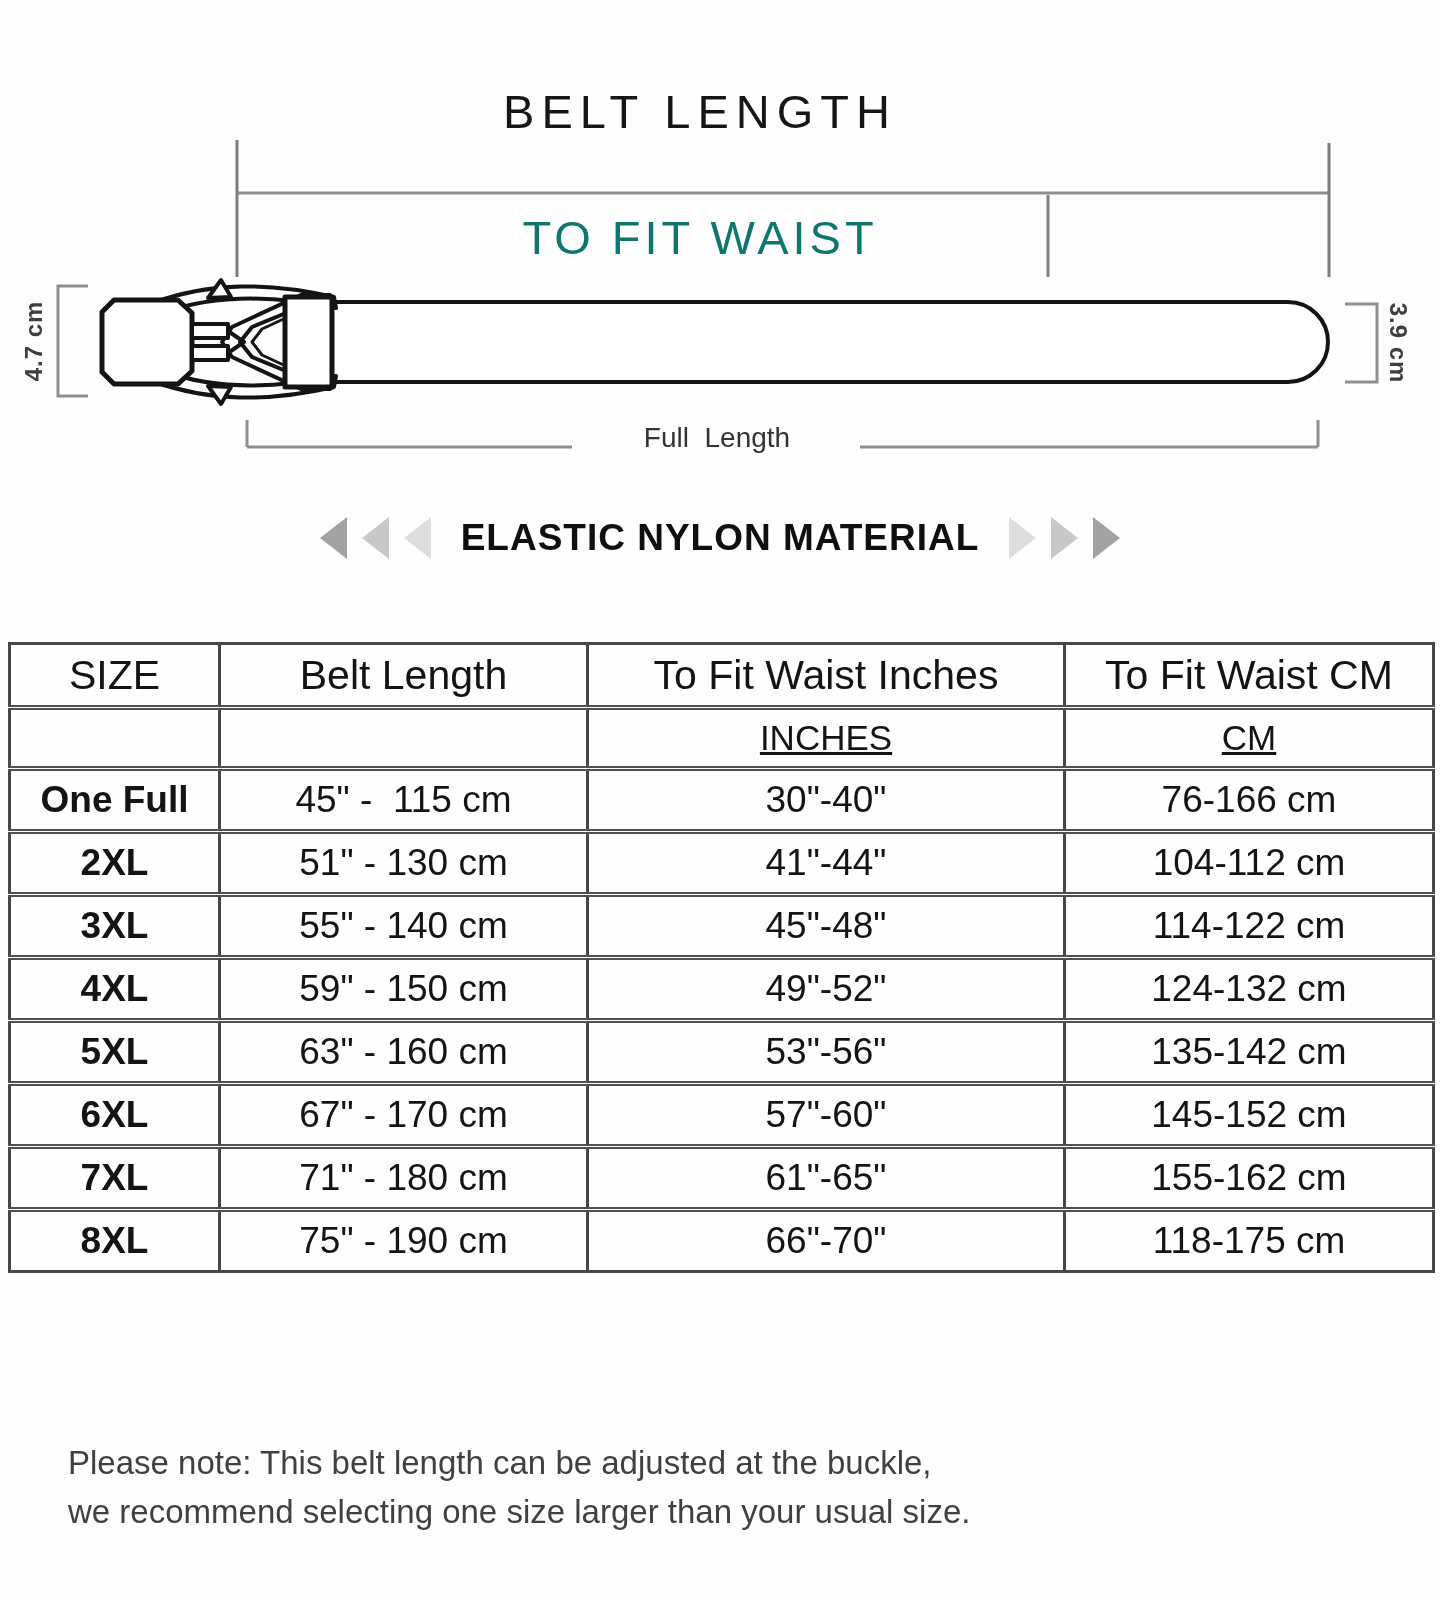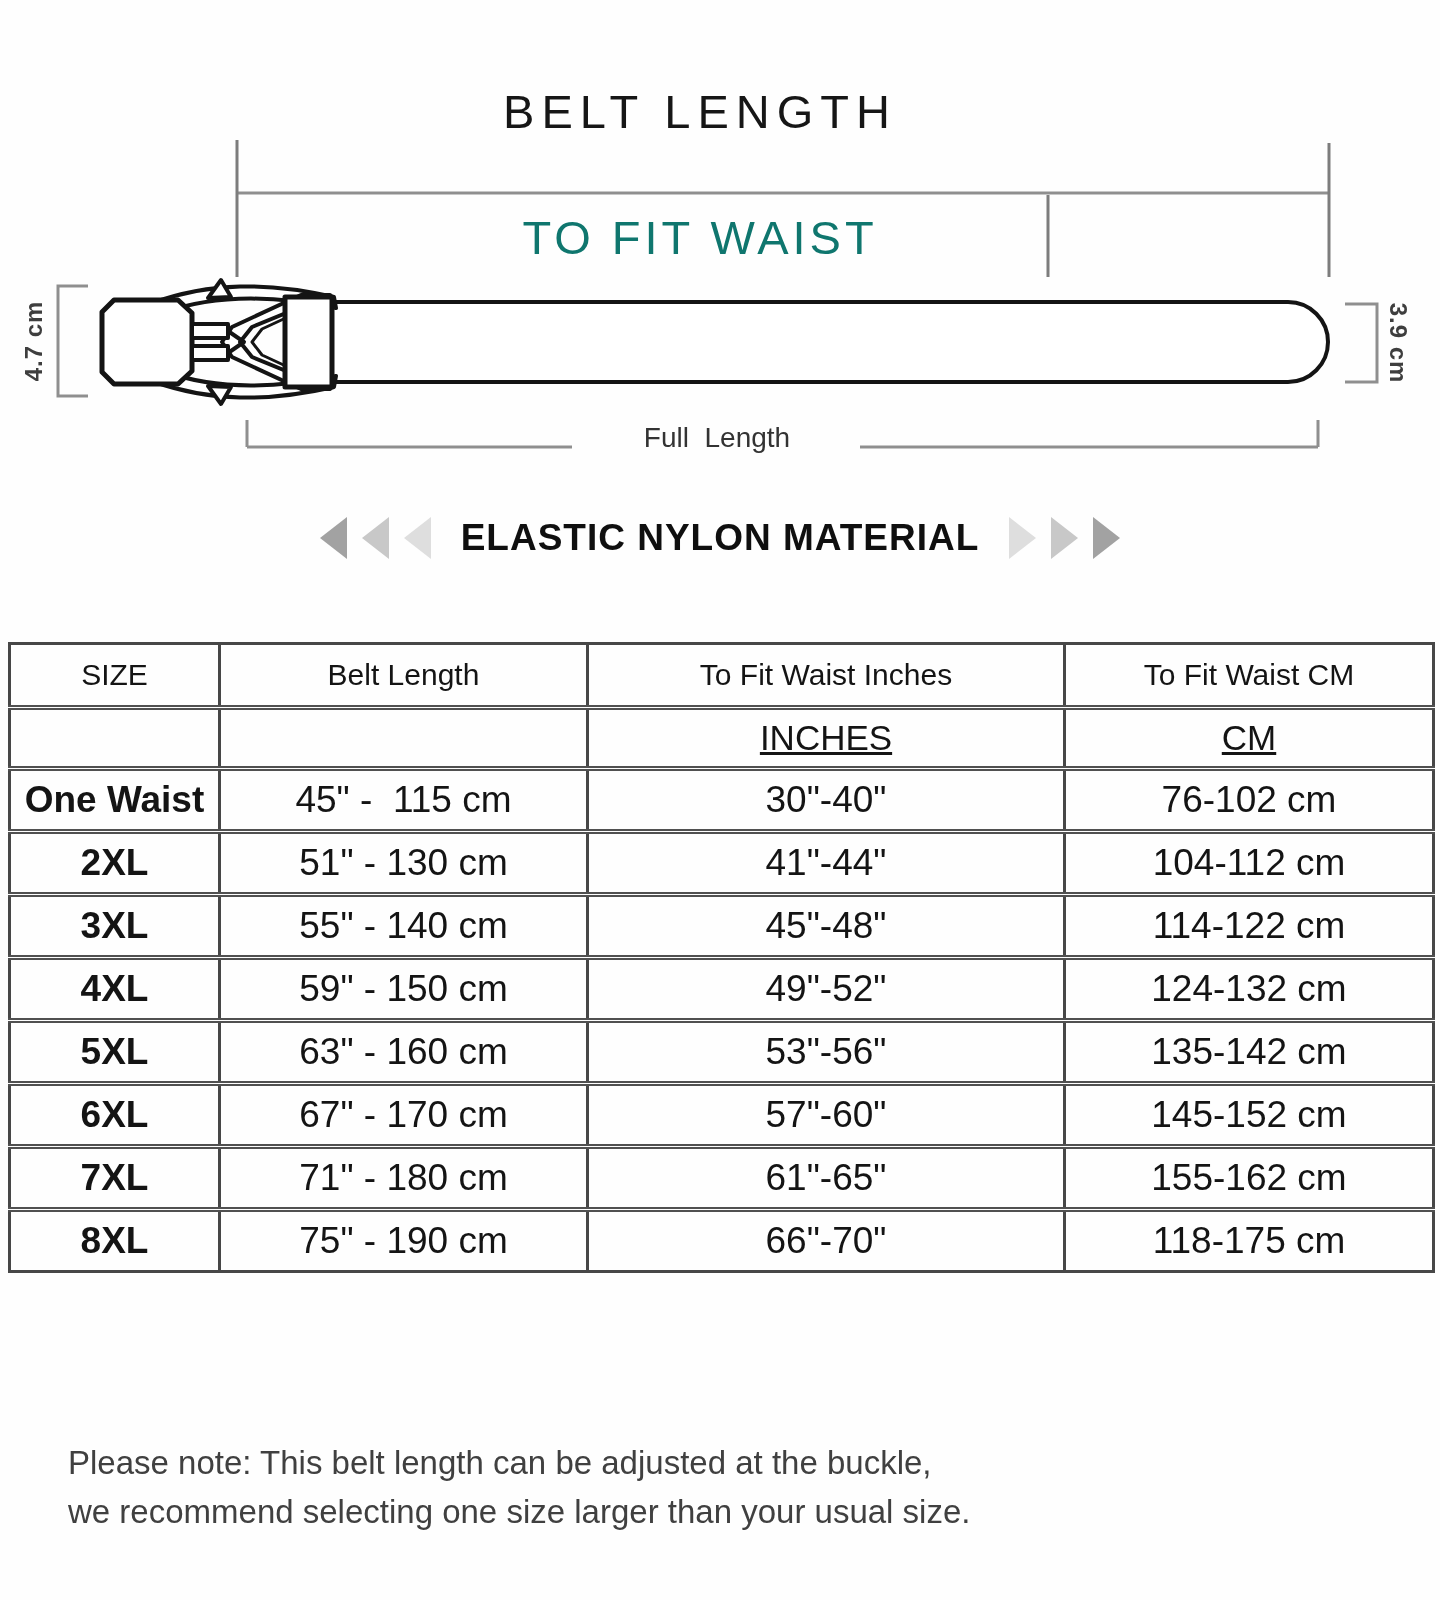--- a/index.html
+++ b/index.html
@@ -30,21 +30,21 @@
   .g2.tl{border-right-color:#c8c8c8;} .g2.tr{border-left-color:#c8c8c8;}
   .g3.tl{border-right-color:#dedede;} .g3.tr{border-left-color:#dedede;}
   .banner-text{font-size:37px;font-weight:bold;letter-spacing:1px;color:#0f0f0f;margin:0 30px;}
 
   
   .size-table{position:absolute;left:8px;top:642px;width:1424px;border-collapse:collapse;
           table-layout:fixed;text-align:center;color:#141414;}
   .size-table,
   .size-table th,.size-table td{border-left:3px solid #474747;border-right:3px solid #474747;}
   .size-table{border:3px solid #474747;}
-  .size-table th{font-weight:normal;font-size:30px;height:58px;white-space:pre;}
+  .size-table th{font-weight:normal;font-size:41px;height:58px;white-space:pre;}
   .size-table tr.units td{font-size:35px;height:54px;white-space:pre;text-decoration:underline;}
   .size-table tr.data td{font-size:37px;height:56px;white-space:pre;}
   .size-table tr + tr td,.size-table tr + tr th{border-top:5px double #505050;}
   .size-table td.size-cell{font-weight:bold;}
 
   
   .note{position:absolute;left:68px;top:1438px;font-size:33px;line-height:49px;color:#404040;}
 </style>
 </head>
 <body>
@@ -132,24 +132,24 @@
       <th>To Fit Waist Inches</th>
       <th>To Fit Waist CM</th>
     </tr>
     <tr class="units">
       <td></td>
       <td></td>
       <td>INCHES</td>
       <td>CM</td>
     </tr>
     <tr class="data">
-      <td class="size-cell">One Waist</td>
+      <td class="size-cell">One Full</td>
       <td>45" -  115 cm</td>
       <td>30"-40"</td>
-      <td>76-102 cm</td>
+      <td>76-166 cm</td>
     </tr>
     <tr class="data">
       <td class="size-cell">2XL</td>
       <td>51" - 130 cm</td>
       <td>41"-44"</td>
       <td>104-112 cm</td>
     </tr>
     <tr class="data">
       <td class="size-cell">3XL</td>
       <td>55" - 140 cm</td>

